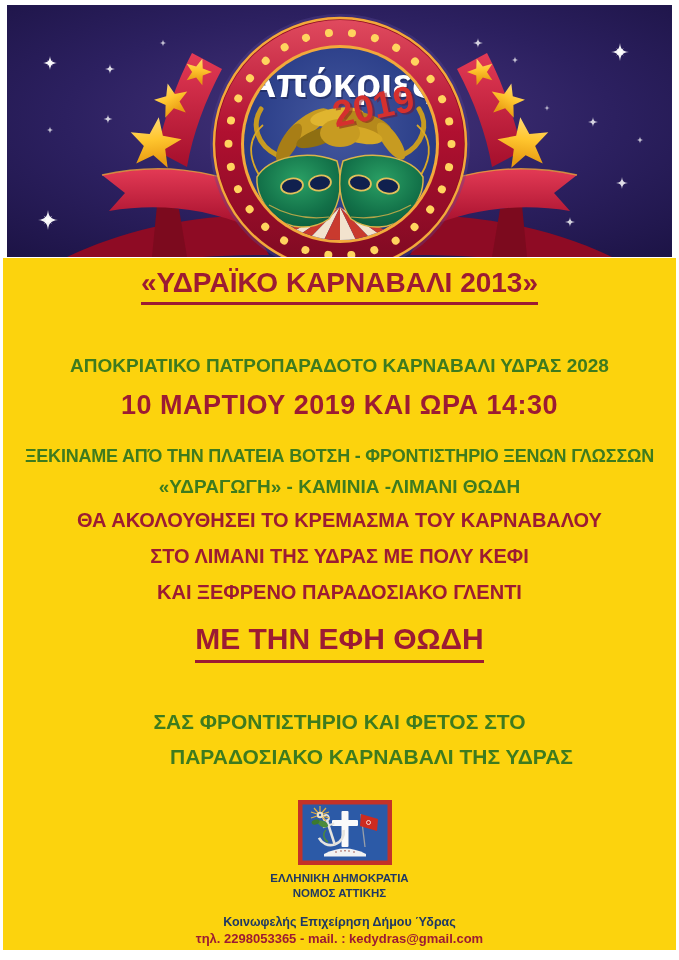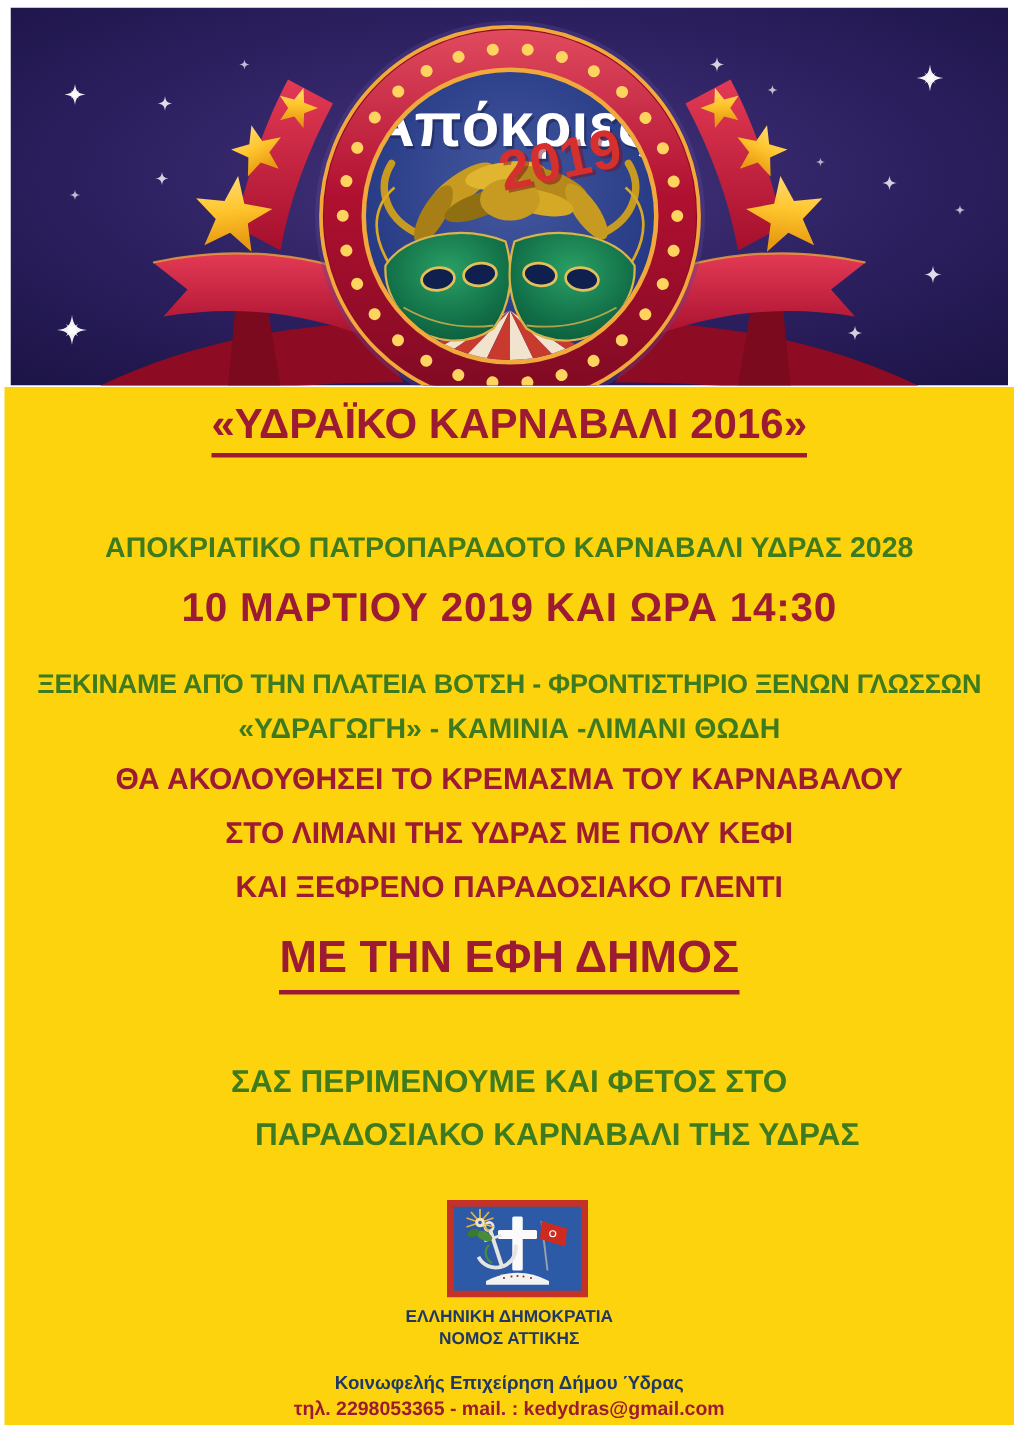--- a/index.html
+++ b/index.html
@@ -176,30 +176,30 @@
           <ellipse cx="353" cy="178" rx="11" ry="7.5" fill="#10204E" stroke="#E2C05A" stroke-width="1.8" transform="rotate(8 353 178)"></ellipse>
           <ellipse cx="381" cy="181" rx="11" ry="7.5" fill="#10204E" stroke="#E2C05A" stroke-width="1.8" transform="rotate(8 381 181)"></ellipse>
           <path d="M262,200 Q290,216 322,212" stroke="#D9B44A" stroke-width="1.2" fill="none" opacity=".8"></path>
           <path d="M404,200 Q376,216 344,212" stroke="#D9B44A" stroke-width="1.2" fill="none" opacity=".8"></path>
         </g>
       </g>
     </g>
   </svg>
 
   <div class="sheet">
-    <div class="line title red"><span class="u">«ΥΔΡΑΪΚΟ ΚΑΡΝΑΒΑΛΙ 2016»</span></div>
+    <div class="line title red"><span class="u">«ΥΔΡΑΪΚΟ ΚΑΡΝΑΒΑΛΙ 2013»</span></div>
     <div class="line subtitle green">ΑΠΟΚΡΙΑΤΙΚΟ ΠΑΤΡΟΠΑΡΑΔΟΤΟ ΚΑΡΝΑΒΑΛΙ ΥΔΡΑΣ 2028</div>
     <div class="line date red">10 ΜΑΡΤΙΟΥ 2019 ΚΑΙ ΩΡΑ 14:30</div>
     <div class="line route1 green">ΞΕΚΙΝΑΜΕ ΑΠΌ ΤΗΝ ΠΛΑΤΕΙΑ ΒΟΤΣΗ - ΦΡΟΝΤΙΣΤΗΡΙΟ ΞΕΝΩΝ ΓΛΩΣΣΩΝ</div>
     <div class="line route2 green">«ΥΔΡΑΓΩΓΗ» - ΚΑΜΙΝΙΑ -ΛΙΜΑΝΙ ΘΩΔΗ</div>
     <div class="line event1 red">ΘΑ ΑΚΟΛΟΥΘΗΣΕΙ ΤΟ ΚΡΕΜΑΣΜΑ ΤΟΥ ΚΑΡΝΑΒΑΛΟΥ</div>
     <div class="line event2 red">ΣΤΟ ΛΙΜΑΝΙ ΤΗΣ ΥΔΡΑΣ ΜΕ ΠΟΛΥ ΚΕΦΙ</div>
     <div class="line event3 red">ΚΑΙ ΞΕΦΡΕΝΟ ΠΑΡΑΔΟΣΙΑΚΟ ΓΛΕΝΤΙ</div>
-    <div class="line performer red"><span class="u">ΜΕ ΤΗΝ ΕΦΗ ΔΗΜΟΣ</span></div>
-    <div class="line closing1 green">ΣΑΣ ΠΕΡΙΜΕΝΟΥΜΕ ΚΑΙ ΦΕΤΟΣ ΣΤΟ</div>
+    <div class="line performer red"><span class="u">ΜΕ ΤΗΝ ΕΦΗ ΘΩΔΗ</span></div>
+    <div class="line closing1 green">ΣΑΣ ΦΡΟΝΤΙΣΤΗΡΙΟ ΚΑΙ ΦΕΤΟΣ ΣΤΟ</div>
     <div class="line closing2 green">ΠΑΡΑΔΟΣΙΑΚΟ ΚΑΡΝΑΒΑΛΙ ΤΗΣ ΥΔΡΑΣ</div>
 
     <svg class="emblem" viewBox="0 0 94 65" aria-hidden="true">
       <rect x="0" y="0" width="94" height="65" fill="#C43227"></rect>
       <rect x="4.5" y="4.5" width="85" height="56" fill="#2C5AA7"></rect>
       <path d="M26,54 Q47,43 68,54 L68,56.5 L26,56.5 Z" fill="#F2F2F2"></path>
       <g fill="#8A2A1E">
         <circle cx="38" cy="52" r="0.7"></circle>
           <circle cx="43" cy="51" r="0.7"></circle>
           <circle cx="47" cy="50.7" r="0.7"></circle>

